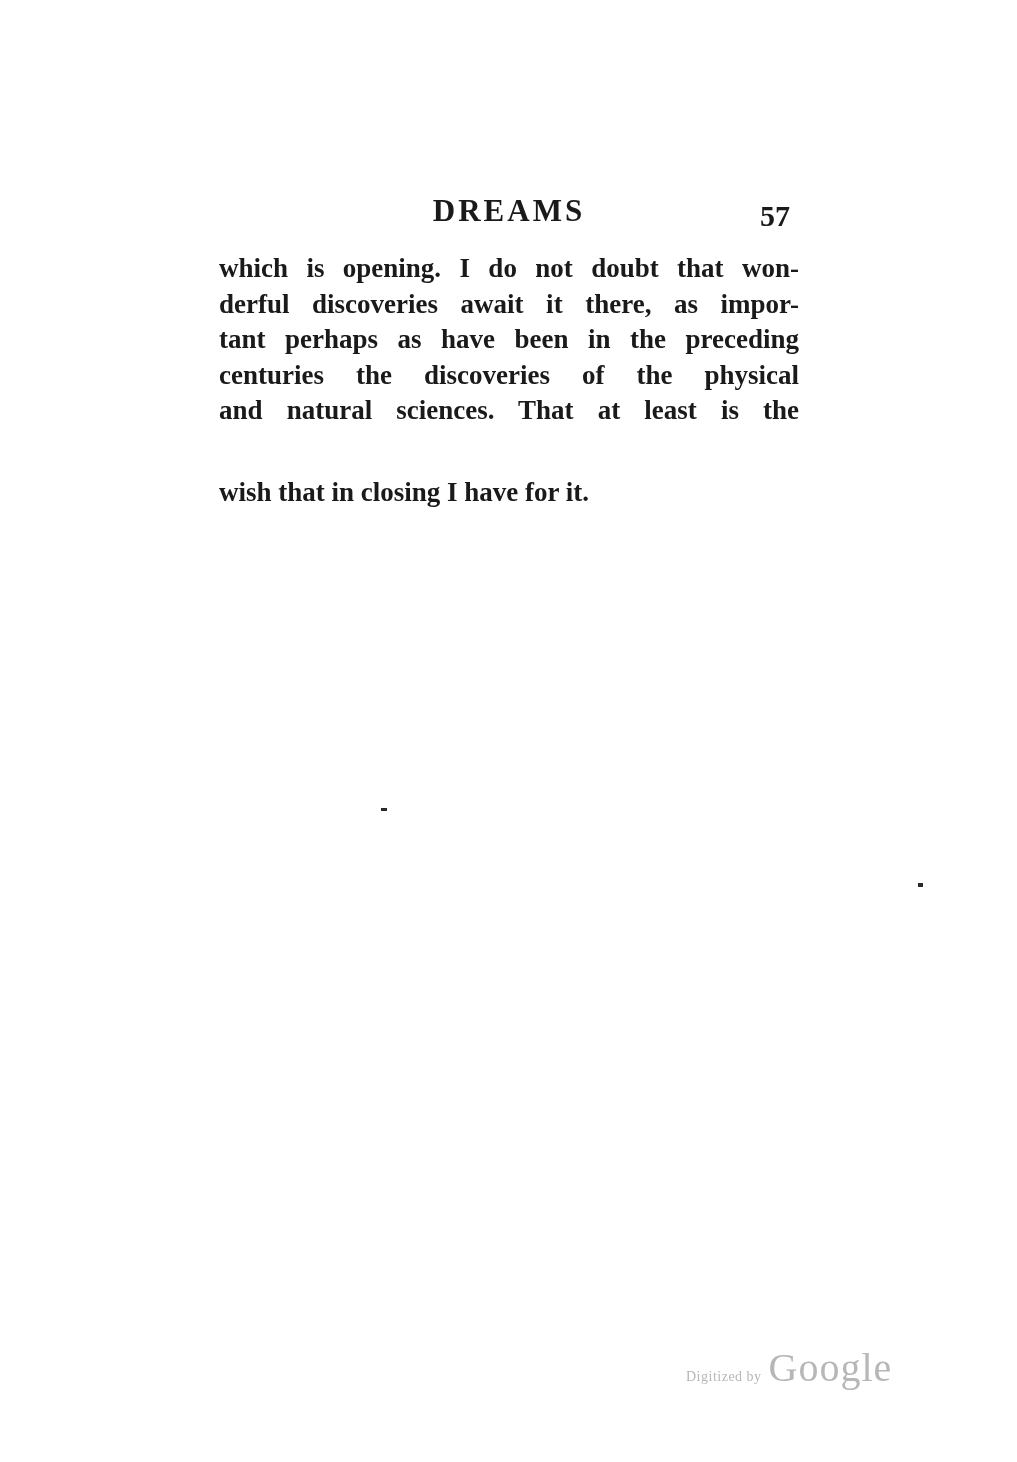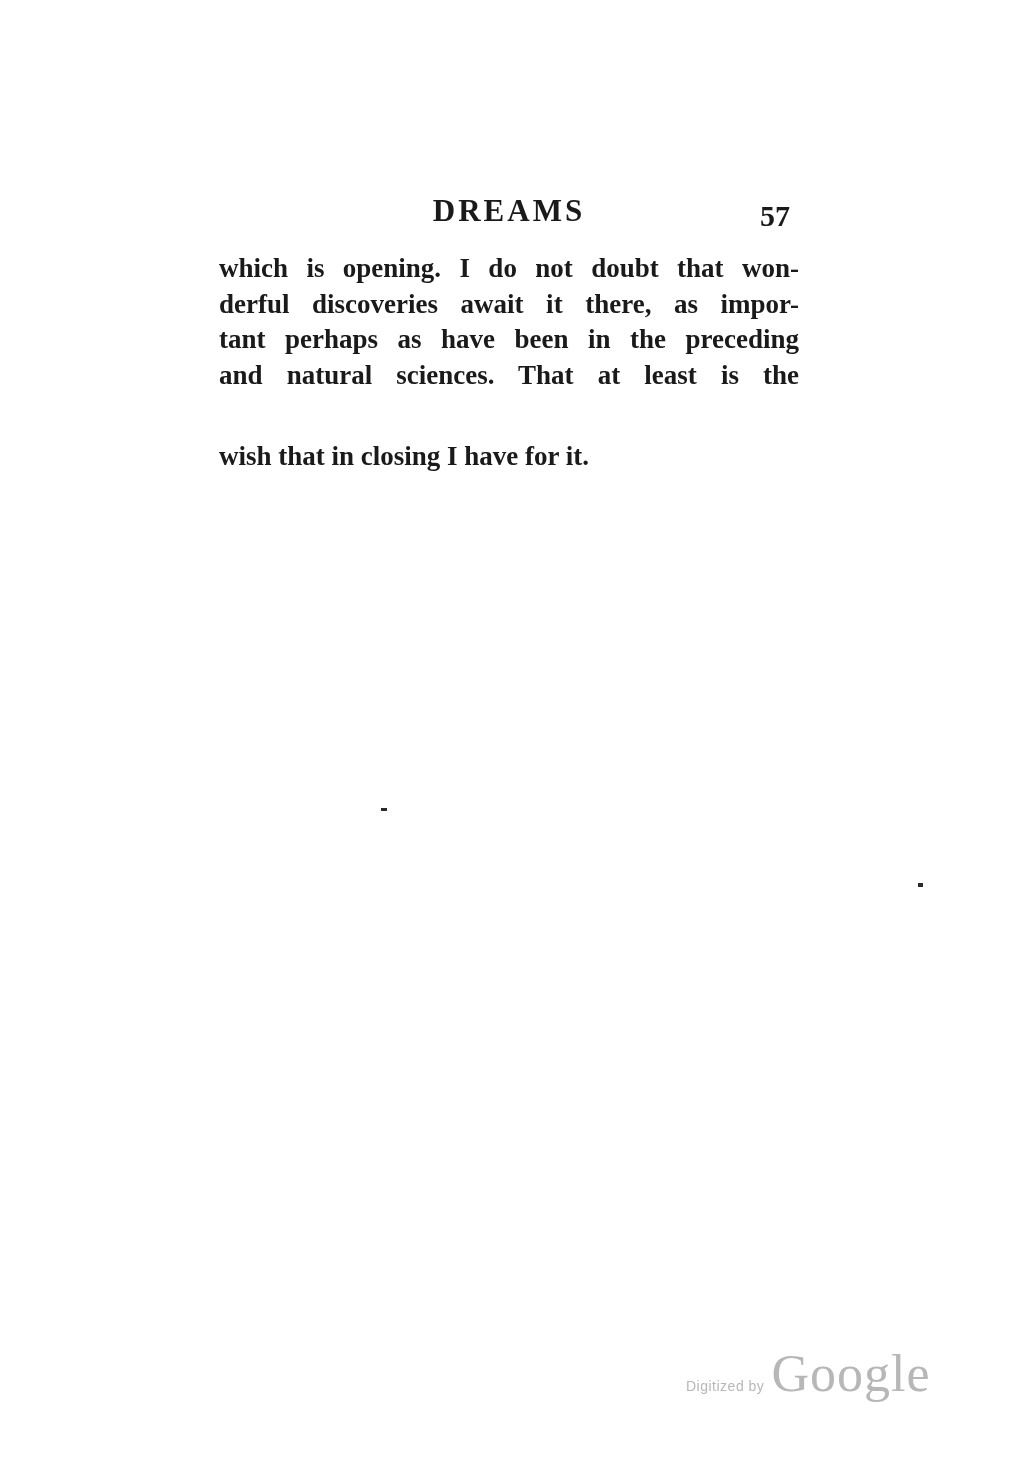--- a/index.html
+++ b/index.html
@@ -76,45 +76,46 @@
   .watermark {
     position: absolute;
     left: 686px;
     top: 1344px;
     display: flex;
     align-items: baseline;
     gap: 7px;
     color: var(--watermark);
   }
   .watermark-prefix {
-    font-family: Liberation Sans, sans-serif;
+    font-family: Liberation Serif, serif;
     font-size: 14px;
     letter-spacing: 0.5px;
   }
   .watermark-brand {
     font-family: "Liberation Serif", "DejaVu Serif", serif;
-    font-size: 52px;
+    font-size: 40px;
     letter-spacing: 1px;
   }
 </style>
 </head>
 <body>
 
 <div class="page">
 
   <div class="header">
     <span class="running-title">DREAMS</span>
   </div>
 
   <div class="page-number">57</div>
 
   <div class="body-text">
     <div class="line">which is opening. I do not doubt that won-</div>
     <div class="line">derful discoveries await it there, as impor-</div>
     <div class="line">tant perhaps as have been in the preceding</div>
+    <div class="line">centuries the discoveries of the physical</div>
     <div class="line">and natural sciences. That at least is the</div>
     <div class="line last">wish that in closing I have for it.</div>
   </div>
 
   <div class="speck speck-1"></div>
   <div class="speck speck-2"></div>
 
   <div class="watermark">
     <span class="watermark-prefix">Digitized by</span>
     <span class="watermark-brand">Google</span>

